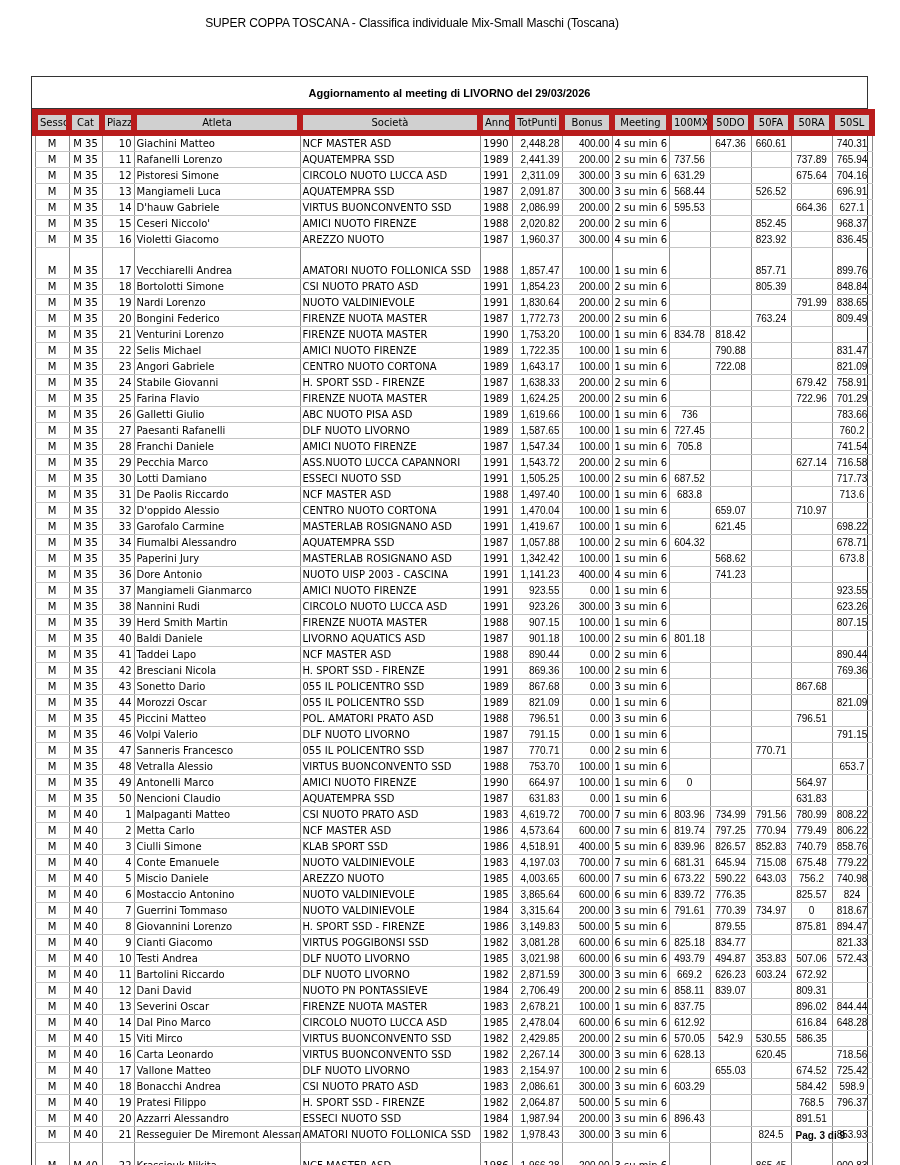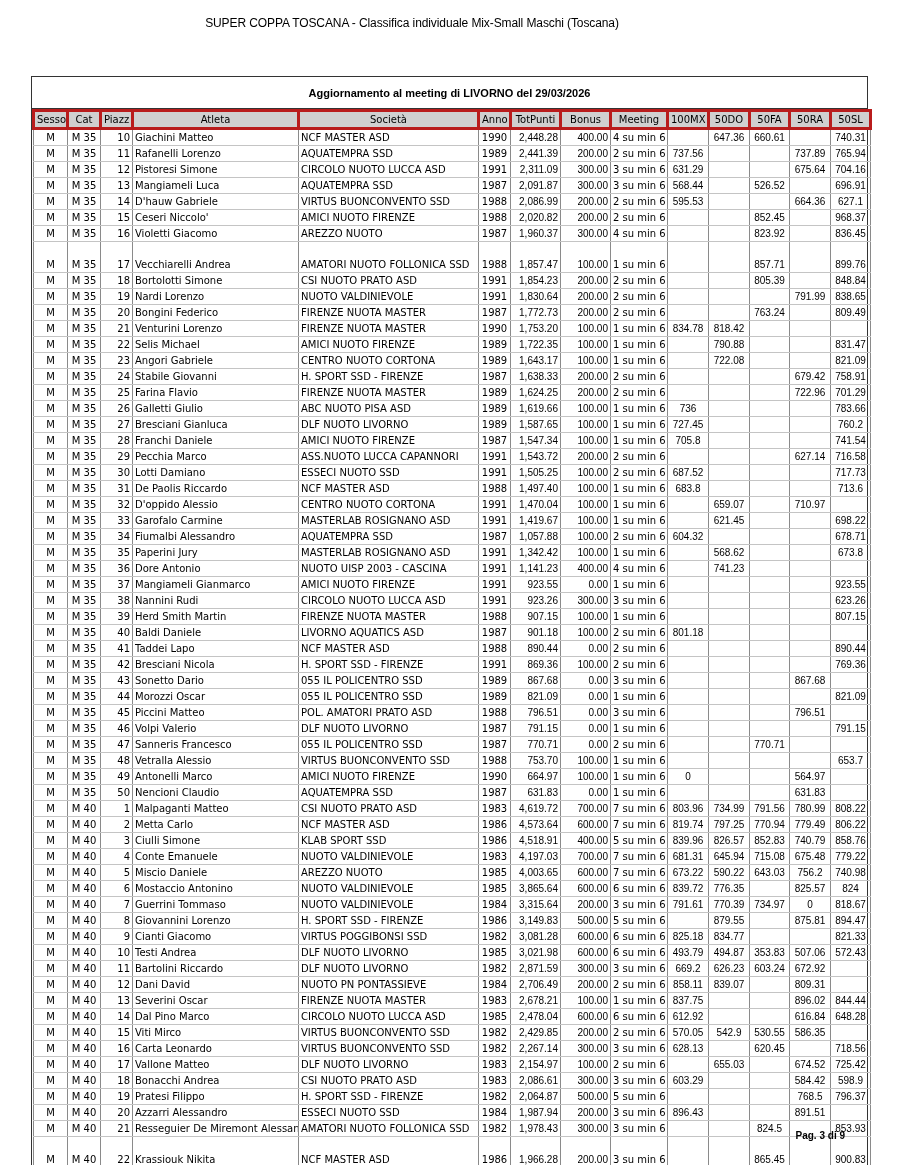--- a/index.html
+++ b/index.html
@@ -7,21 +7,21 @@
          font-family: "Liberation Sans", sans-serif; color: #000; }
   .doc-title { position: absolute; top: 16px; left: 0; width: 824px; text-align: center;
                font-size: 12px; letter-spacing: -0.1px; }
   .sheet { position: absolute; top: 41px; left: 31px; width: 837px;
            border: 1.5px solid #333; box-sizing: border-box; margin-top: 35px; }
   .banner { height: 32px; display: flex; align-items: center; justify-content: center;
             font-size: 11px; font-weight: bold; border-bottom: 1.5px solid #333; box-sizing: border-box; }
   table { border-collapse: collapse; width: 100%; table-layout: fixed;
           font-family: "DejaVu Sans", sans-serif; font-size: 10px; }
   th { background: #d0d0d0; font-weight: normal; height: 15px; padding: 0 2px;
-       border: 3px solid #b91c1c; font-size: 10px; text-align: center; white-space: nowrap; overflow: hidden; }
+       border: 6px solid #b91c1c; font-size: 10px; text-align: center; white-space: nowrap; overflow: hidden; }
   td { height: 15px; padding: 0 2px; border: 1px solid #c4c4c4; border-left: 1px solid #8a8a8a; border-right: 1px solid #8a8a8a;
        white-space: nowrap; overflow: hidden; line-height: 14px; }
   tr.tall td { height: 30px; vertical-align: bottom; }
   tr.tall td.wrap { white-space: normal; line-height: 15px; }
   td.c { text-align: center; }
   td.r { text-align: right; }
   td.l { text-align: left; }
   td.num { font-family: "Liberation Sans", sans-serif; text-align: right; }
   td.numc { font-family: "Liberation Sans", sans-serif; text-align: center; }
   tbody tr:last-child td { border-bottom: 1px solid #333; }
@@ -339,21 +339,21 @@
           <td class="numc">736</td>
           <td class="numc"></td>
           <td class="numc"></td>
           <td class="numc"></td>
           <td class="numc">783.66</td>
         </tr>
         <tr>
           <td class="c">M</td>
           <td class="c">M 35</td>
           <td class="r">27</td>
-          <td class="l wrap">Bresciani Gianluca</td>
+          <td class="l wrap">Paesanti Rafanelli</td>
           <td class="l">DLF NUOTO LIVORNO</td>
           <td class="c">1989</td>
           <td class="num">1,587.65</td>
           <td class="num">100.00</td>
           <td class="l">1 su min 6</td>
           <td class="numc">727.45</td>
           <td class="numc"></td>
           <td class="numc"></td>
           <td class="numc"></td>
           <td class="numc">760.2</td>

